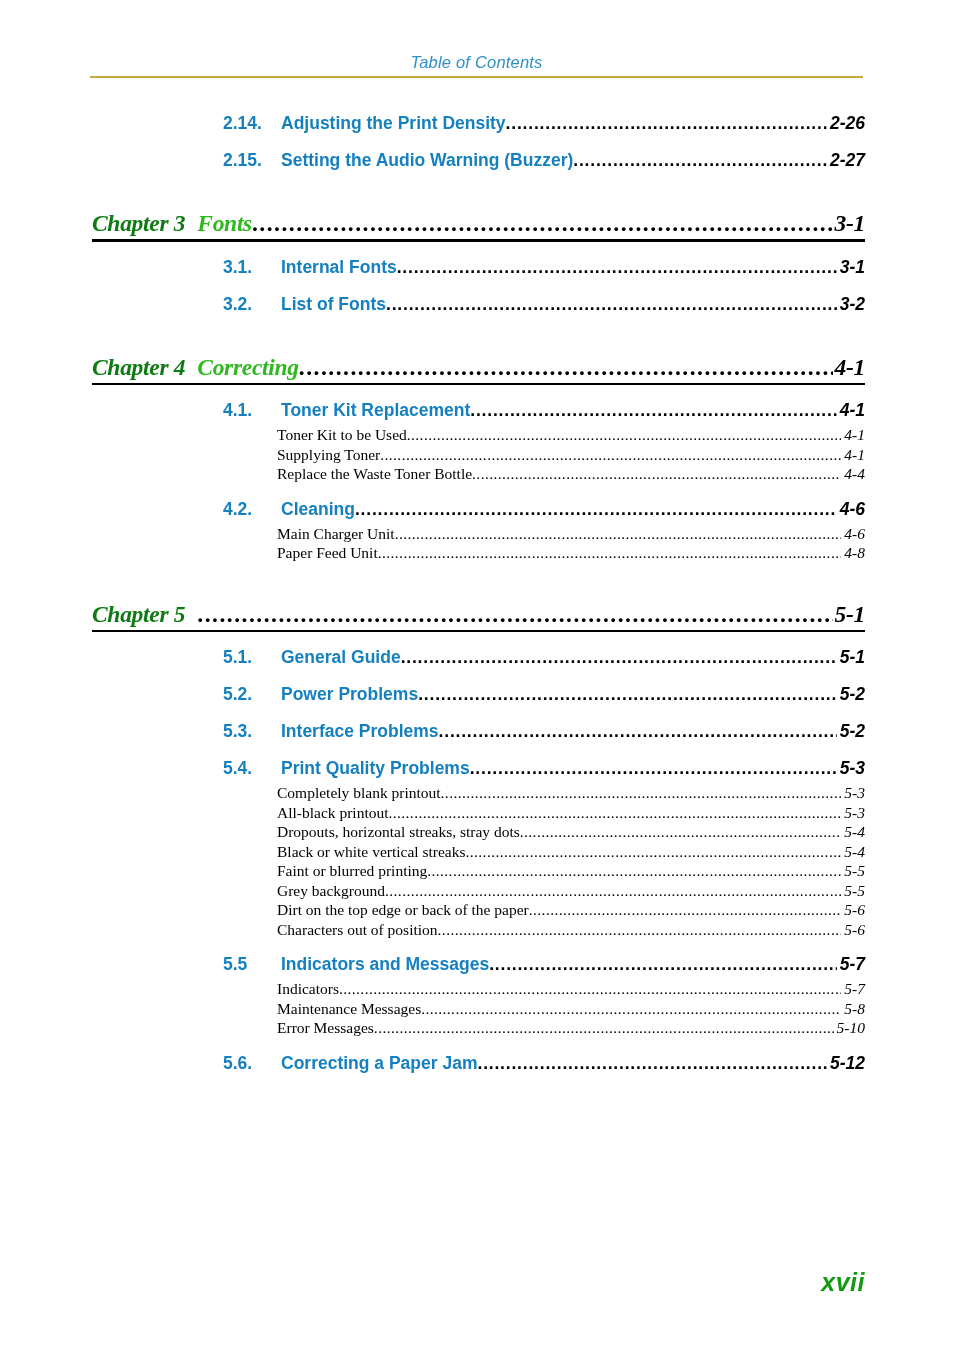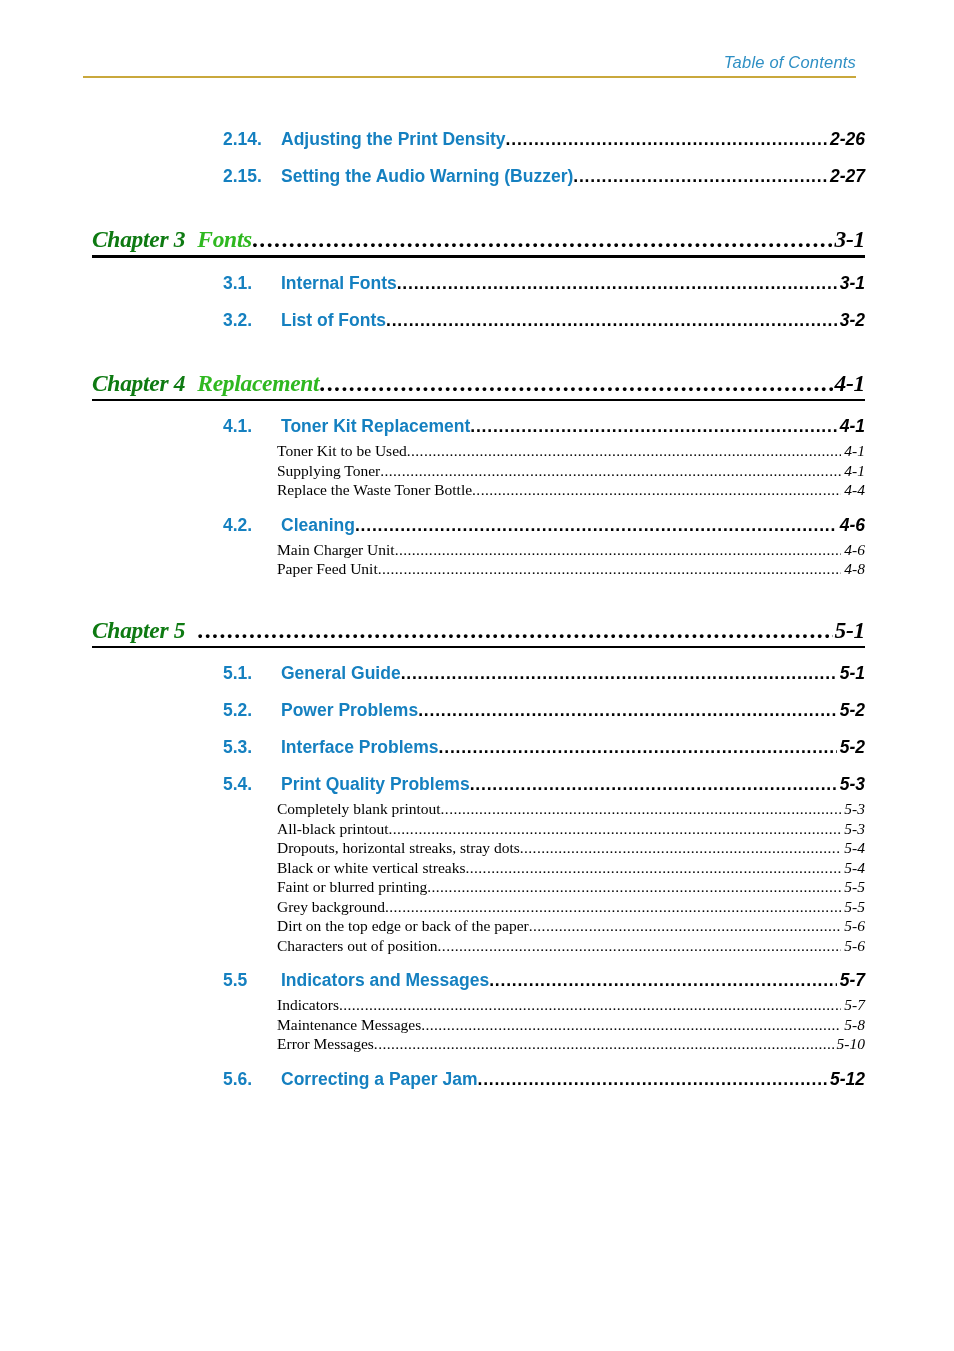--- a/index.html
+++ b/index.html
@@ -19,24 +19,24 @@
     position: absolute;
     left: 0; top: 0;
     width: 954px;
     height: 1351px;
     box-sizing: border-box;
   }
 
   
   .header {
     position: absolute;
-    left: 83px;
+    left: 90px;
     top: 52px;
     width: 773px;
-    text-align: right;
+    text-align: center;
   }
   .header-title {
     font-family: "Liberation Sans", sans-serif;
     font-style: italic;
     font-size: 16.5px;
     color: #2e8fc4;
     letter-spacing: 0.2px;
     line-height: 20px;
     display: block;
   }
@@ -196,21 +196,21 @@
 
 <div class="page">
 
   <div class="header">
     <span class="header-title">Table of Contents</span>
     <div class="header-rule"></div>
   </div>
 
   <div class="content" id="toc-content">
       <div>
-        <div class="section-row" style="margin-top: 16px;">
+        <div class="section-row" style="margin-top: 0px;">
           <span class="section-num">2.14.</span>
           <span class="section-title">Adjusting the Print Density</span>
           <span class="leader">..........................................................................................................................................................................................................</span>
           <span class="section-page">2-26</span>
         </div>
         <div class="section-row">
           <span class="section-num">2.15.</span>
           <span class="section-title">Setting the Audio Warning (Buzzer)</span>
           <span class="leader">..........................................................................................................................................................................................................</span>
           <span class="section-page">2-27</span>
@@ -233,21 +233,21 @@
         <div class="section-row">
           <span class="section-num">3.2.</span>
           <span class="section-title">List of Fonts</span>
           <span class="leader">..........................................................................................................................................................................................................</span>
           <span class="section-page">3-2</span>
         </div>
       </div>
       <div class="chapter-block">
         <div class="chapter-row">
           <span class="chapter-label">Chapter 4</span>
-          <span class="chapter-title">Replacement</span>
+          <span class="chapter-title">Correcting</span>
           <span class="leader">..........................................................................................................................................................................................................</span>
           <span class="chapter-page">4-1</span>
         </div>
         <div class="chapter-rule"></div>
         <div class="section-row">
           <span class="section-num">4.1.</span>
           <span class="section-title">Toner Kit Replacement</span>
           <span class="leader">..........................................................................................................................................................................................................</span>
           <span class="section-page">4-1</span>
         </div>
@@ -385,14 +385,17 @@
         </div>
         <div class="section-row">
           <span class="section-num">5.6.</span>
           <span class="section-title">Correcting a Paper Jam</span>
           <span class="leader">..........................................................................................................................................................................................................</span>
           <span class="section-page">5-12</span>
         </div>
       </div>
     </div>
 
+  <div class="footer">
+    <span class="footer-page">xvii</span>
+  </div>
 
 </div>
 
 </body></html>

